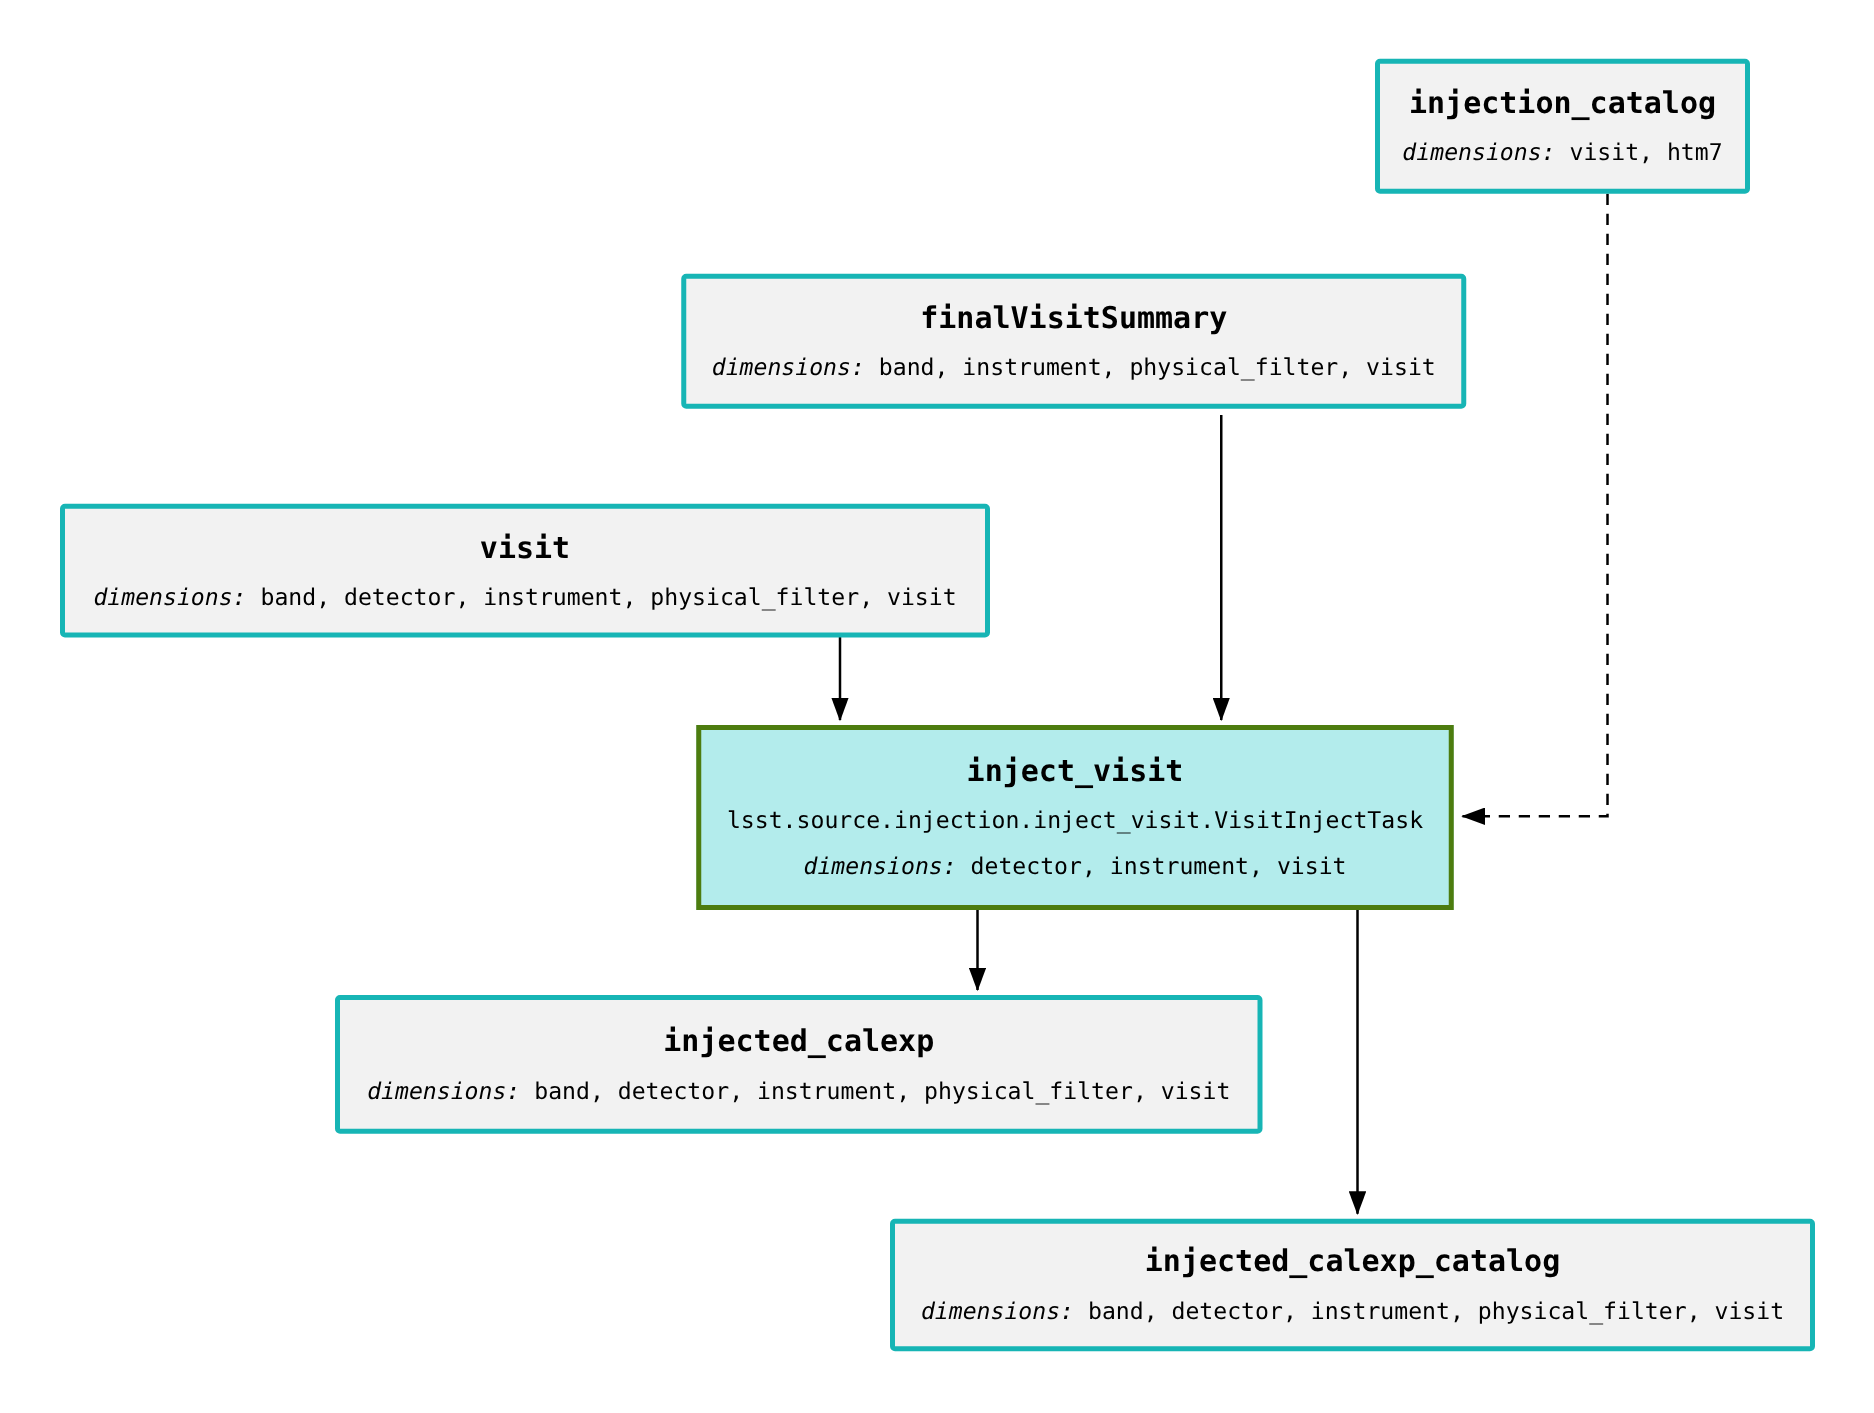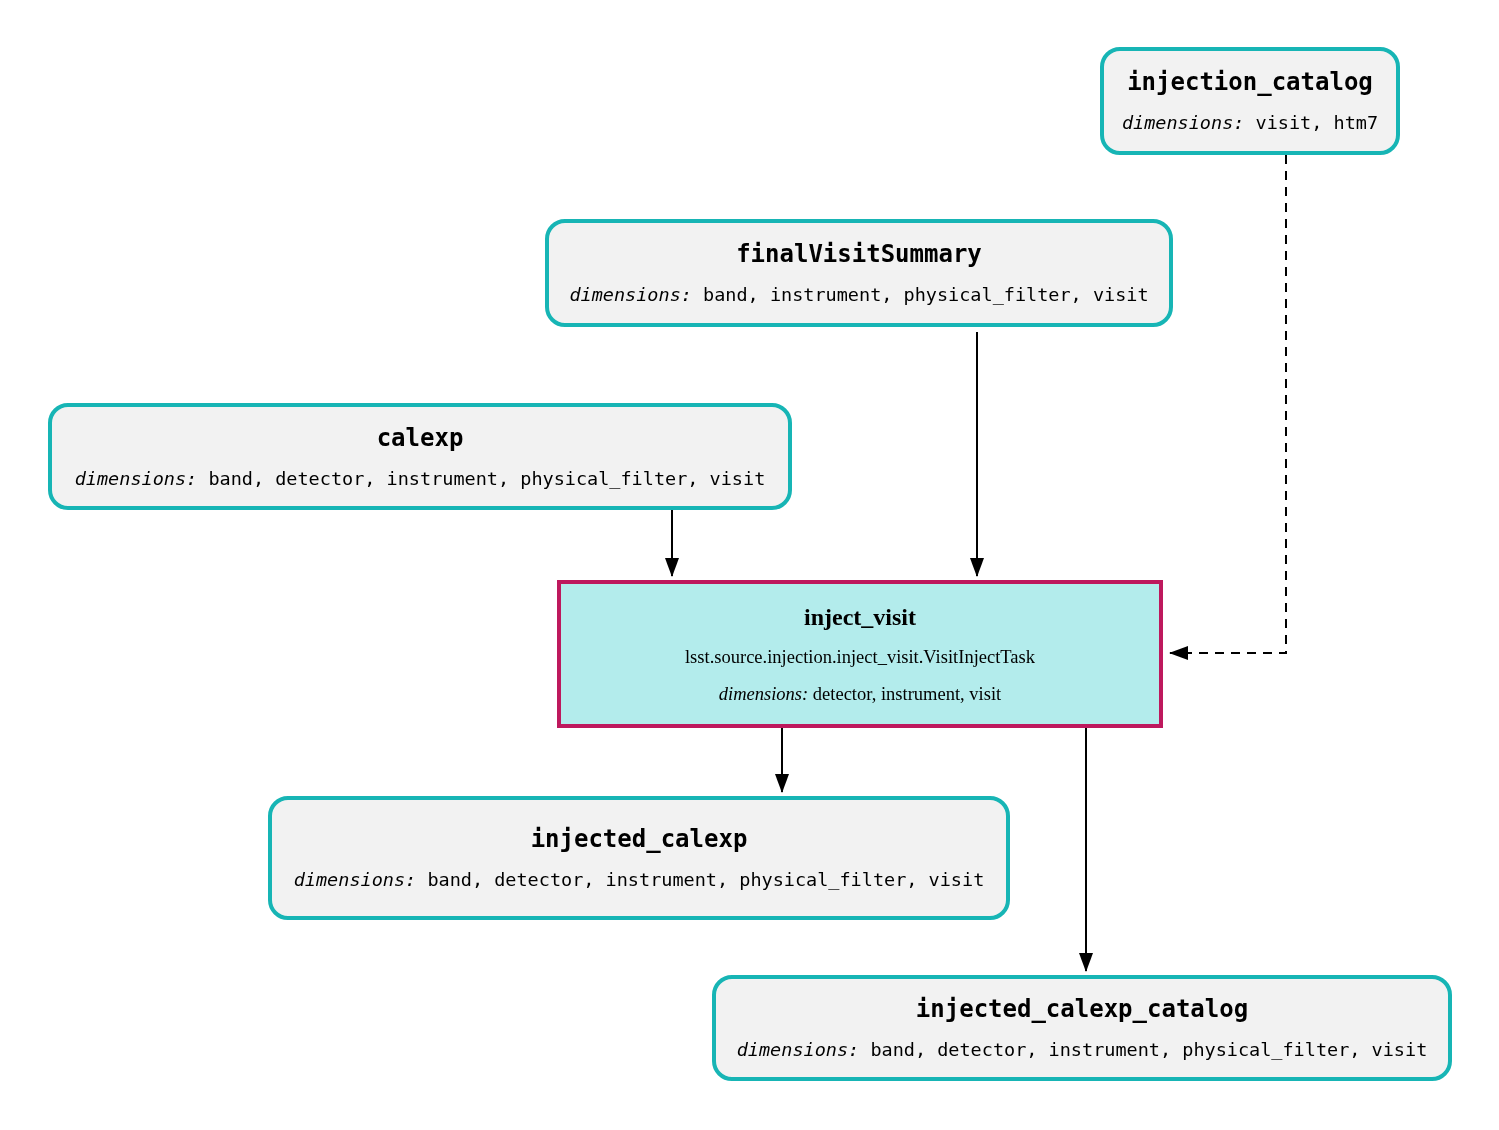--- a/index.html
+++ b/index.html
@@ -26,29 +26,28 @@
     display: flex;
     flex-direction: column;
     align-items: center;
     justify-content: center;
     text-align: center;
     white-space: nowrap;
   }
   .artifact {
     background: #f2f2f2;
     border: 4px solid #17b5b5;
-    border-radius: 20px;
+    border-radius: 4px;
     gap: 14px;
   }
   .task {
     background: #b3ecec;
-    border: 4px solid #be185d;
+    border: 4px solid #4d7c0f;
     border-radius: 0;
     gap: 13px;
-    font-family: Liberation Serif, serif;
   }
   .node-title {
     font-weight: bold;
     font-size: 24px;
     line-height: 30px;
   }
   .node-line {
     font-size: 18.5px;
     line-height: 24px;
   }
@@ -76,31 +75,31 @@
     <div class="node-title">injection_catalog</div>
     <div class="node-line"><span class="dims-prefix">dimensions:</span>&nbsp;<span>visit, htm7</span></div>
   </div>
 
   <div class="node artifact" style="left:545px; top:219px; width:628px; height:108px;">
     <div class="node-title">finalVisitSummary</div>
     <div class="node-line"><span class="dims-prefix">dimensions:</span>&nbsp;<span>band, instrument, physical_filter, visit</span></div>
   </div>
 
   <div class="node artifact" style="left:48px; top:403px; width:744px; height:107px;">
-    <div class="node-title">calexp</div>
+    <div class="node-title">visit</div>
     <div class="node-line"><span class="dims-prefix">dimensions:</span>&nbsp;<span>band, detector, instrument, physical_filter, visit</span></div>
   </div>
 
   <div class="node task" style="left:557px; top:580px; width:606px; height:148px;">
     <div class="node-title">inject_visit</div>
     <div class="node-line">lsst.source.injection.inject_visit.VisitInjectTask</div>
     <div class="node-line"><span class="dims-prefix">dimensions:</span>&nbsp;<span>detector, instrument, visit</span></div>
   </div>
 
-  <div class="node artifact" style="left:268px; top:796px; width:742px; height:124px;">
+  <div class="node artifact" style="left:268px; top:796px; width:742px; height:111px;">
     <div class="node-title">injected_calexp</div>
     <div class="node-line"><span class="dims-prefix">dimensions:</span>&nbsp;<span>band, detector, instrument, physical_filter, visit</span></div>
   </div>
 
   <div class="node artifact" style="left:712px; top:975px; width:740px; height:106px;justify-content:center;">
     <div class="node-title">injected_calexp_catalog</div>
     <div class="node-line"><span class="dims-prefix">dimensions:</span>&nbsp;<span>band, detector, instrument, physical_filter, visit</span></div>
   </div>
 
 </div>

